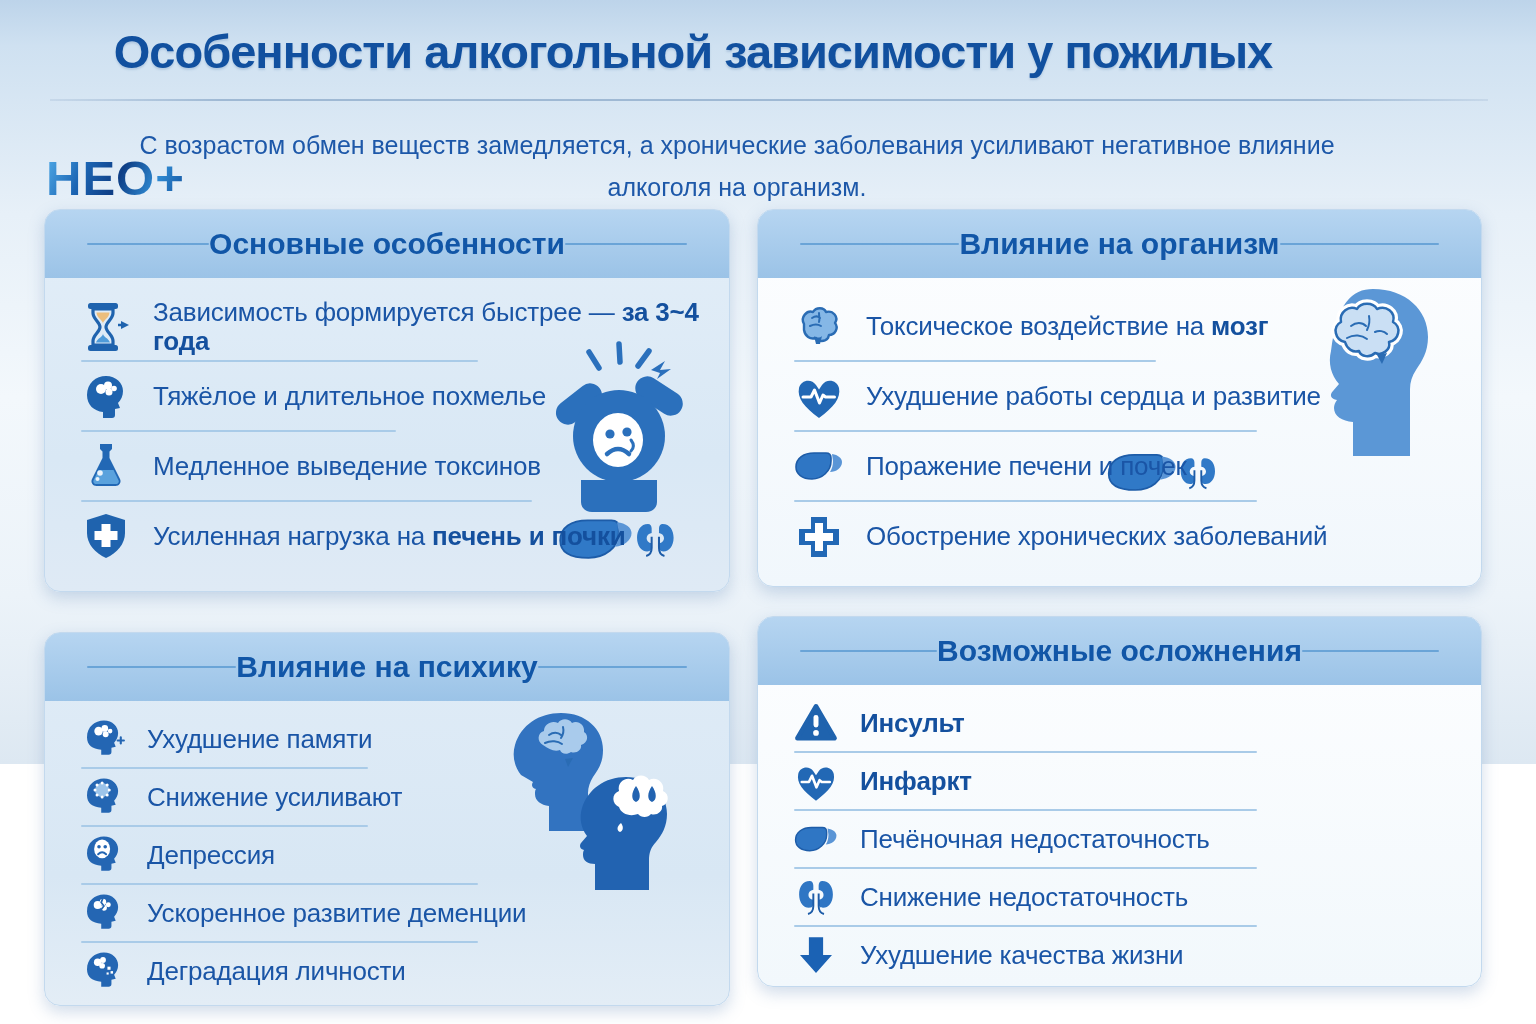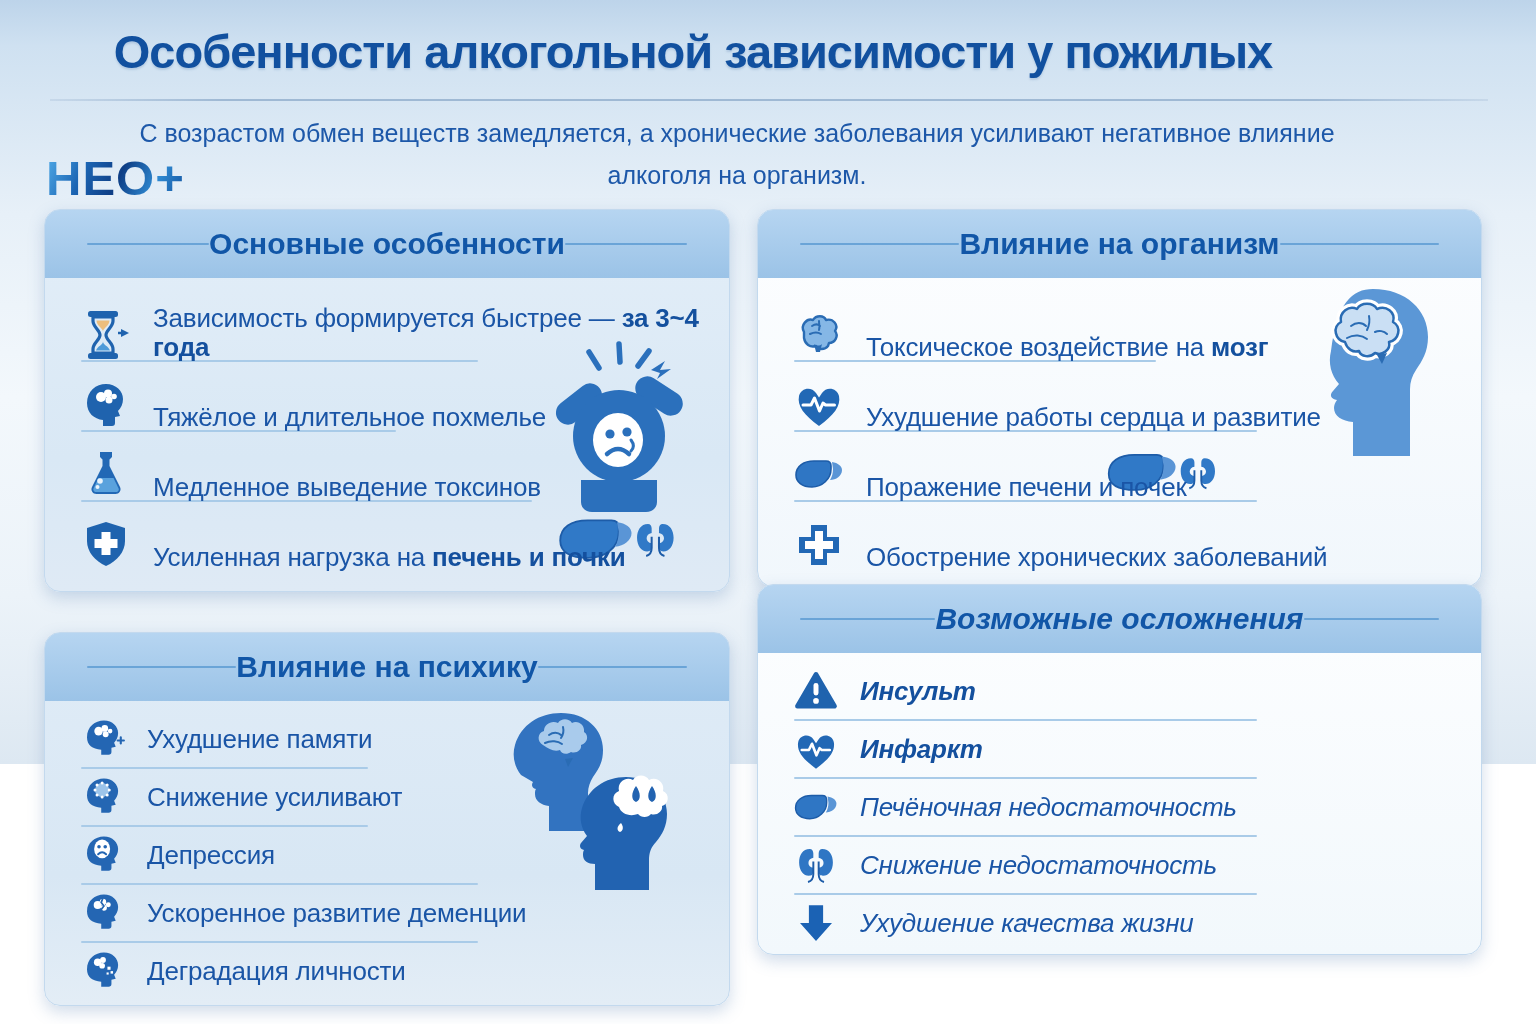--- a/index.html
+++ b/index.html
@@ -5,40 +5,40 @@
   html,body{margin:0;padding:0;}
   body{width:1536px;height:1024px;overflow:hidden;font-family:"Liberation Sans","DejaVu Sans",sans-serif;}
   .page{position:relative;width:1536px;height:764px;
     background:linear-gradient(180deg,#bdd4ea 0%,#cfe1f1 6%,#e7f0f8 28%,#f3f8fc 52%,#ecf3f9 78%,#dde8f2 100%);}
   
   .title{position:absolute;top:24px;left:60px;right:210px;margin:0;text-align:center;
     font-size:47px;font-weight:700;color:#11509f;letter-spacing:-1px;
     text-shadow:0 2px 2px rgba(110,145,190,.30);}
   .title-rule{position:absolute;top:99px;left:50px;right:48px;height:2px;
     background:linear-gradient(90deg,rgba(150,175,205,.25),#9fb9d4 12%,#9fb9d4 88%,rgba(150,175,205,.25));}
-  .subtitle{position:absolute;top:112px;left:120px;right:182px;margin:0;text-align:center;
+  .subtitle{position:absolute;top:112px;left:120px;right:182px;margin:12px;text-align:center;
     font-size:25px;line-height:42px;color:#1d58a9;font-weight:500;}
   .logo{position:absolute;top:150px;left:46px;font-size:49px;font-weight:800;letter-spacing:1px;
     background:linear-gradient(115deg,#54b0ec 0%,#1c66b4 28%,#0e3e85 52%,#2f8ad2 76%,#0f4a97 100%);
     -webkit-background-clip:text;background-clip:text;color:transparent;}
   
   .panel{position:absolute;border-radius:16px;border:1px solid #c3d9ee;overflow:hidden;
     box-shadow:0 6px 16px rgba(90,130,180,.28);}
   .p1{left:44px;top:209px;width:684px;height:381px;background:linear-gradient(180deg,#e3eef8 0%,#d9e8f5 65%,#dfeaf5 100%);}
   .p2{left:757px;top:209px;width:723px;height:376px;background:linear-gradient(180deg,#fdfeff,#f1f7fc);}
   .p3{left:44px;top:616px;width:684px;height:372px;background:linear-gradient(180deg,#e0ecf7 0%,#d8e7f4 65%,#e3edf6 100%);margin-top:16px;}
-  .p4{left:757px;top:584px;width:723px;height:369px;background:linear-gradient(180deg,#fdfeff,#f2f8fc);font-style:italic;}
+  .p4{left:757px;top:616px;width:723px;height:369px;background:linear-gradient(180deg,#fdfeff,#f2f8fc);}
   .panel-header{height:68px;display:flex;align-items:center;justify-content:center;
     padding:0 42px;background:linear-gradient(180deg,#b6d5f1,#9bc3e7);}
   .panel-header h2{margin:0;font-size:30px;font-weight:700;color:#1156a7;white-space:nowrap;}
   .hline{flex:1;max-width:195px;height:2.5px;border-radius:2px;background:#5f9cd4;opacity:.85;}
   .rows{position:relative;padding-top:14px;}
   .p3 .rows,.p4 .rows{padding-top:10px;}
   .row{position:relative;display:flex;align-items:center;gap:20px;padding:0 16px 0 34px;}
-  .p1 .row,.p2 .row{height:70px;align-items:flex-end;}
+  .p1 .row,.p2 .row{height:70px;}
   .p3 .row,.p4 .row{height:58px;}
   .icon{flex:none;width:54px;height:54px;display:flex;align-items:center;justify-content:center;}
   .p3 .icon,.p4 .icon{width:48px;height:48px;}
   .item{margin:0;font-size:26px;color:#1a55a6;letter-spacing:-.2px;line-height:1.12;position:relative;z-index:2;}
   .item b{font-weight:700;color:#14509e;}
   .divider{position:absolute;bottom:0;left:36px;height:2px;border-radius:1px;background:#a9cbe8;}
   .dw42{width:42%}.dw46{width:46%}.dw50{width:50%}.dw58{width:58%}.dw64{width:64%}.dw66{width:66%}
   .illus{position:absolute;pointer-events:none;z-index:1;}
   #illus-headache{right:26px;top:130px;width:168px;height:172px;}
   #illus-organs-1{right:52px;bottom:14px;width:122px;height:64px;}

